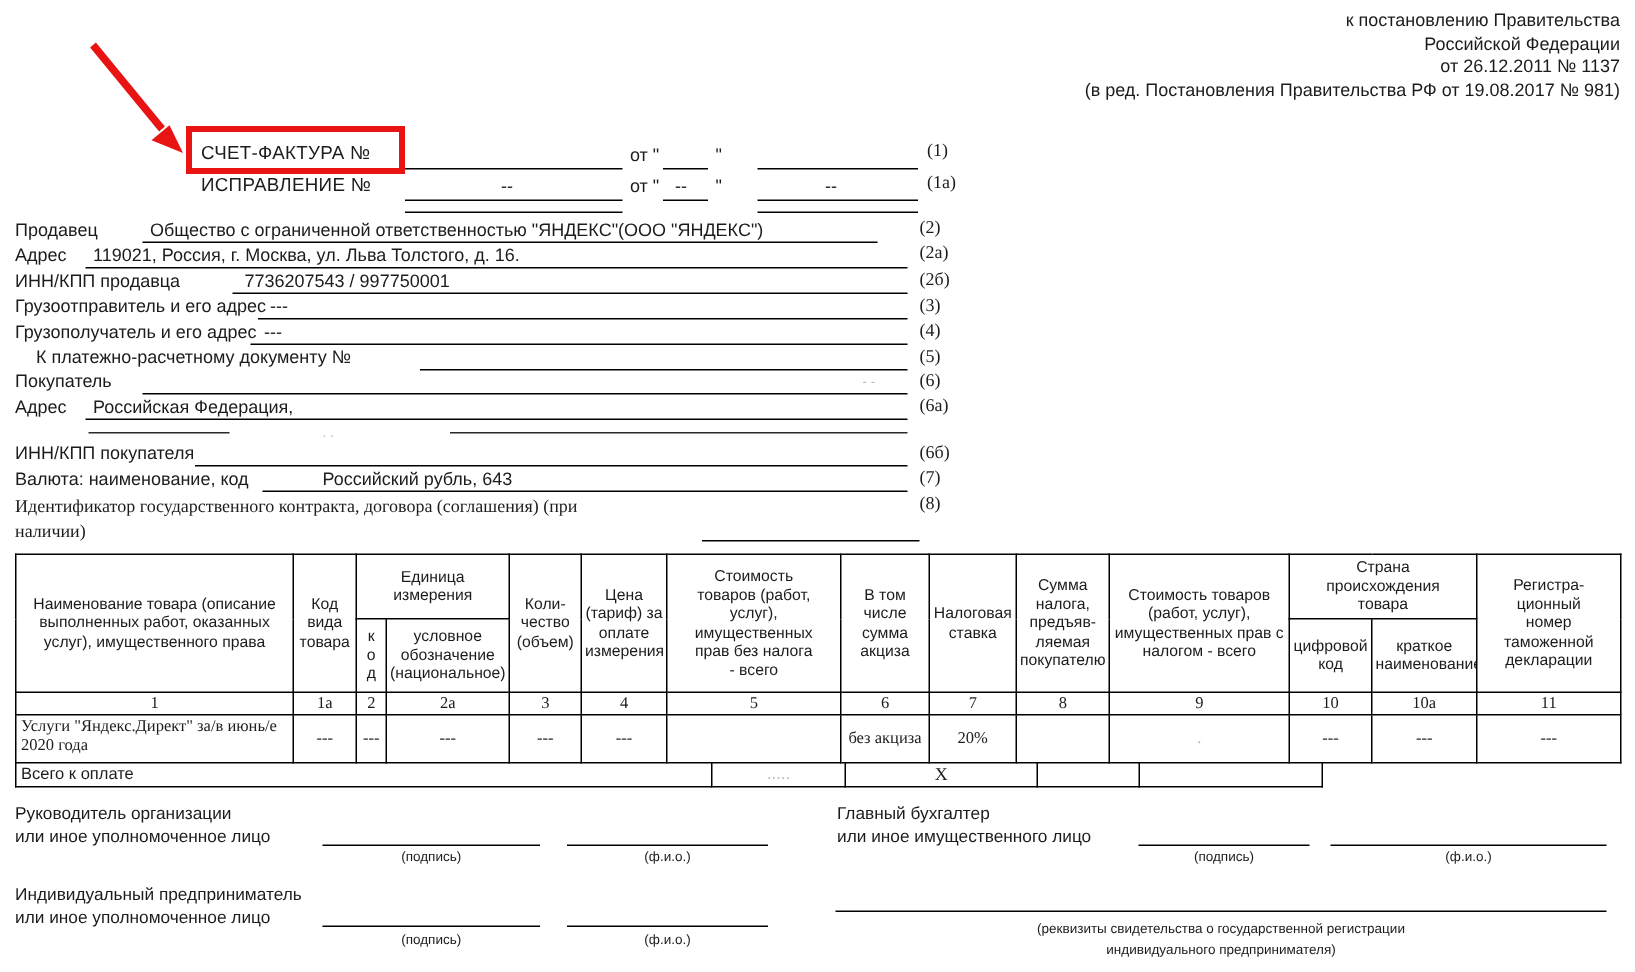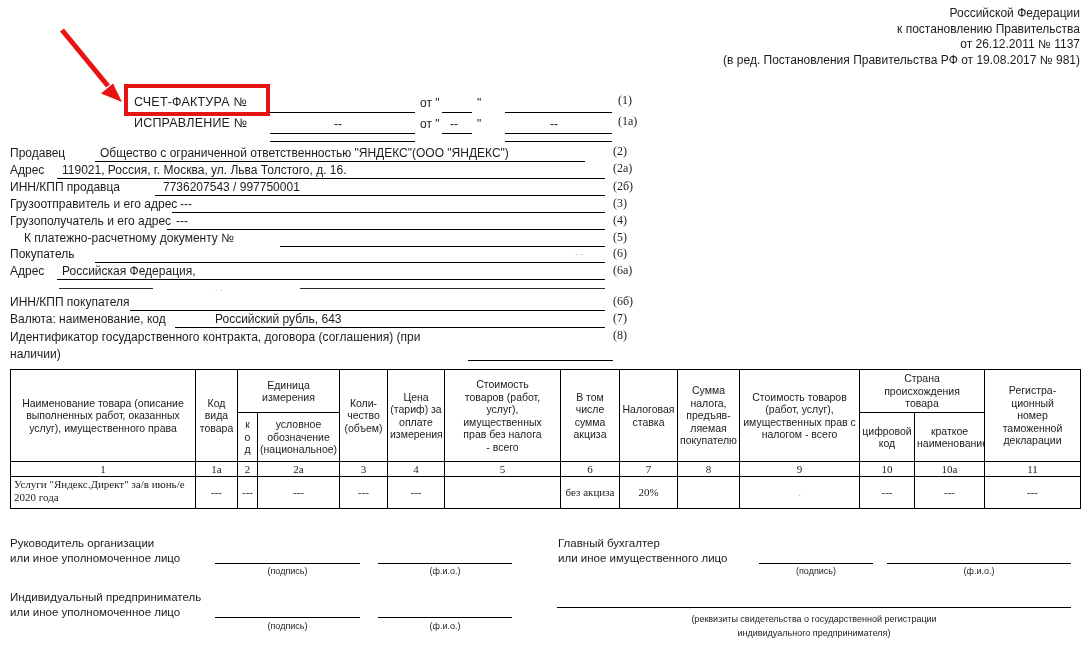--- a/index.html
+++ b/index.html
@@ -31,22 +31,22 @@
   .xmark{font-family:"Liberation Serif",serif;font-size:12px;}
   .sub{font-size:9px;color:#1c1c1c;text-align:center;position:absolute;}
   .sig{font-size:11.5px;line-height:15px;}
 </style>
 </head>
 <body>
 
 <div class="doc">
 
   <div class="abs note" style="left:660px;top:6px;width:420px;">
+    <div>к постановлению Правительства</div>
     <div>Российской Федерации</div>
-    <div>к постановлению Правительства</div>
     <div>от 26.12.2011 № 1137</div>
     <div>(в ред. Постановления Правительства РФ от 19.08.2017 № 981)</div>
   </div>
 
   <svg class="abs" style="left:50px;top:20px;" width="90" height="90" viewBox="0 0 90 90">
     <line x1="12" y1="10" x2="58" y2="66" stroke="#e81313" stroke-width="5"></line>
     <polygon points="72,82 51,73.5 63,63.5" fill="#e81313"></polygon>
   </svg>
 
   <div class="abs" style="left:124px;top:84px;width:138px;height:24px;border:4px solid #e81313;"></div>
@@ -121,21 +121,21 @@
 
   <div class="abs lbl" style="left:10px;top:295px;">ИНН/КПП покупателя</div>
   <div class="ul" style="left:130px;top:310px;width:475px;"></div>
   <div class="abs ref" style="left:613px;top:294px;">(6б)</div>
 
   <div class="abs lbl" style="left:10px;top:312px;text-align:center;">Валюта: наименование, код</div>
   <div class="abs val" style="left:215px;top:312px;">Российский рубль, 643</div>
   <div class="ul" style="left:175px;top:327px;width:430px;"></div>
   <div class="abs ref" style="left:613px;top:311px;">(7)</div>
 
-  <div class="abs lbl pre" style="left:10px;top:329px;white-space:pre-line;width:470px;line-height:17px;">Идентификатор государственного контракта, договора (соглашения) (при
+  <div class="abs lbl pre" style="left:10px;top:329px;white-space:pre-line;width:470px;line-height:17px;font-family:Liberation Serif, serif;">Идентификатор государственного контракта, договора (соглашения) (при
 наличии)</div>
   <div class="ul" style="left:468px;top:360px;width:145px;"></div>
   <div class="abs ref" style="left:613px;top:328px;">(8)</div>
 
   <table class="inv">
     <colgroup>
       <col style="width:185px">
         <col style="width:42px">
         <col style="width:20px">
         <col style="width:82px">
@@ -238,20 +238,33 @@
       <td>20%</td>
       <td></td>
       <td><span class="faint">.</span></td>
       <td>---</td>
       <td>---</td>
       <td>---</td>
     </tr>
   </tbody>
     </table>
 
+  <div class="total-row">
+    <div class="tc" style="width:460px;">
+        <span>Всего к оплате</span>
+      </div>
+    <div class="tc" style="width:88px;">
+        <span class="faint">.....</span>
+      </div>
+    <div class="tc" style="width:127px;">
+        <span class="xmark">X</span>
+      </div>
+    <div class="tc" style="width:67px;"></div>
+    <div class="tc" style="width:121px;"></div>
+  </div>
 
   <div class="abs sig pre" style="left:10px;top:536px;">Руководитель организации
 или иное уполномоченное лицо</div>
   <div class="ul" style="left:215px;top:563px;width:145px;"></div>
   <div class="ul" style="left:378px;top:563px;width:134px;"></div>
   <div class="sub" style="left:215px;top:566px;width:145px;">(подпись)</div>
   <div class="sub" style="left:378px;top:566px;width:134px;">(ф.и.о.)</div>
 
   <div class="abs sig pre" style="left:558px;top:536px;">Главный бухгалтер
 или иное имущественного лицо</div>

